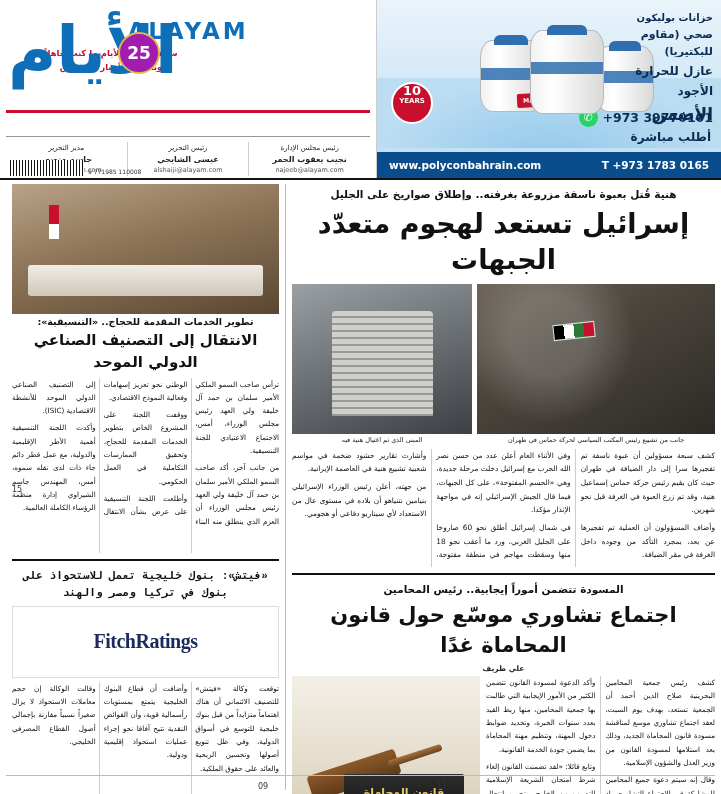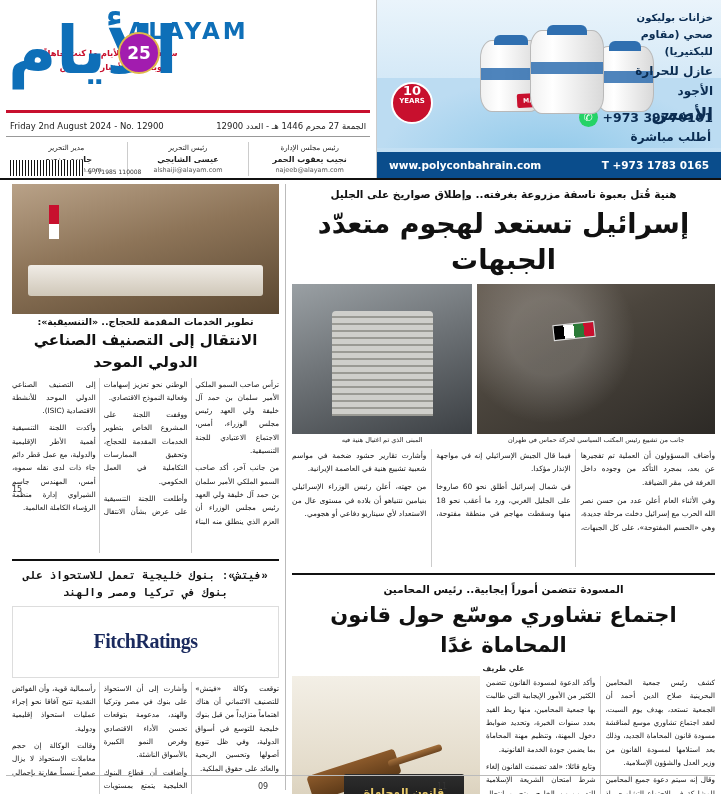--- a/index.html
+++ b/index.html
@@ -286,24 +286,20 @@
         <span>T +973 1783 0165</span>
       </div>
     </div>
 
     <div class="masthead">
       <div class="brand-en">ALAYAM</div>
       <div class="brand-sub">ستبقى كلمة الأيام ما كنت جاهلاً وبالحق بالأخبار لم تشرق</div>
       <div class="logo-ar">الأيام</div>
       <div class="logo-seal">25</div>
       <div class="rule-red"></div>
-      <div class="dateline">
-        <span>Friday 2nd August 2024 - No. 12900</span>
-        <span class="ar">الجمعة 27 محرم 1446 هـ - العدد 12900</span>
-      </div>
       <div class="rule-thin"></div>
       <div class="staff">
         <div>
           <div>رئيس مجلس الإدارة</div>
           <div class="nm">نجيب يعقوب الحمر</div>
           <div class="em">najeeb@alayam.com</div>
         </div>
         <div>
           <div>رئيس التحرير</div>
           <div class="nm">عيسى الشايجي</div>
@@ -334,20 +330,21 @@
         <div class="photo photo-b">
           <div class="tower"></div>
         </div>
       </div>
       <div class="cap-row">
         <div class="c wide">جانب من تشييع رئيس المكتب السياسي لحركة حماس في طهران</div>
         <div class="c">المبنى الذي تم اغتيال هنية فيه</div>
       </div>
 
       <div class="arcols">
+        <p>كشف سبعة مسؤولين أن عبوة ناسفة تم تفجيرها سرا إلى دار الضيافة في طهران حيث كان يقيم رئيس حركة حماس إسماعيل هنية، وقد تم زرع العبوة في الغرفة قبل نحو شهرين.</p>
         <p>وأضاف المسؤولون أن العملية تم تفجيرها عن بعد، بمجرد التأكد من وجوده داخل الغرفة في مقر الضيافة.</p>
         <p>وفي الأثناء العام أعلن عدد من حسن نصر الله الحرب مع إسرائيل دخلت مرحلة جديدة، وهي «الحسم المفتوحة»، على كل الجبهات، فيما قال الجيش الإسرائيلي إنه في مواجهة الإنذار مؤكدا.</p>
         <p>في شمال إسرائيل أطلق نحو 60 صاروخا على الجليل الغربي، ورد ما أعقب نحو 18 منها وسقطت مهاجم في منطقة مفتوحة، وأشارت تقارير حشود ضخمة في مواسم شعبية تشييع هنية في العاصمة الإيرانية.</p>
         <p>من جهته، أعلن رئيس الوزراء الإسرائيلي بنيامين نتنياهو أن بلاده في مستوى عال من الاستعداد لأي سيناريو دفاعي أو هجومي.</p>
       </div>
 
       <div class="sep-h"></div>
 
       <div class="kicker">المسودة تتضمن أموراً إيجابية.. رئيس المحامين</div>
       <div class="headline-2">اجتماع تشاوري موسّع حول قانون المحاماة غدًا</div>
@@ -385,21 +382,20 @@
         <p>وأطلعت اللجنة التنسيقية على عرض بشأن الانتقال إلى التصنيف الصناعي الدولي الموحد للأنشطة الاقتصادية (ISIC).</p>
         <p>وأكدت اللجنة التنسيقية أهمية الأطر الإقليمية والدولية، مع عمل قطر دائم جاء ذات لدى نقله سموه، أمس، المهندس جاسم الشيراوي إدارة منظمة الرؤساء الكاملة العالمية.</p>
       </div>
 
       <div class="sep-h"></div>
 
       <div class="fitch-head">«فيتش»: بنوك خليجية تعمل للاستحواذ على بنوك في تركيا ومصر والهند</div>
       <div class="fitch-logo">FitchRatings</div>
       <div class="fitch-cols">
         <p>توقعت وكالة «فيتش» للتصنيف الائتماني أن هناك اهتماماً متزايداً من قبل بنوك خليجية للتوسع في أسواق الدولية، وفي ظل تنويع أصولها وتحسين الربحية والعائد على حقوق الملكية.</p>
-        <p>وأشارت إلى أن الاستحواذ على بنوك في مصر وتركيا والهند، مدعومة بتوقعات تحسن الأداء الاقتصادي وفرص النمو الكبيرة بالأسواق الناشئة.</p>
         <p>وأضافت أن قطاع البنوك الخليجية يتمتع بمستويات رأسمالية قوية، وأن الفوائض النقدية تتيح آفاقا نحو إجراء عمليات استحواذ إقليمية ودولية.</p>
         <p>وقالت الوكالة إن حجم معاملات الاستحواذ لا يزال صغيراً نسبياً مقارنة بإجمالي أصول القطاع المصرفي الخليجي.</p>
       </div>
     </div>
   </div>
 
   <div class="footer-line"></div>
   <div class="pagenum pn-left">09</div>
   <div class="pagenum pn-right">11</div>
   <div class="pagenum pn-far">15</div>

